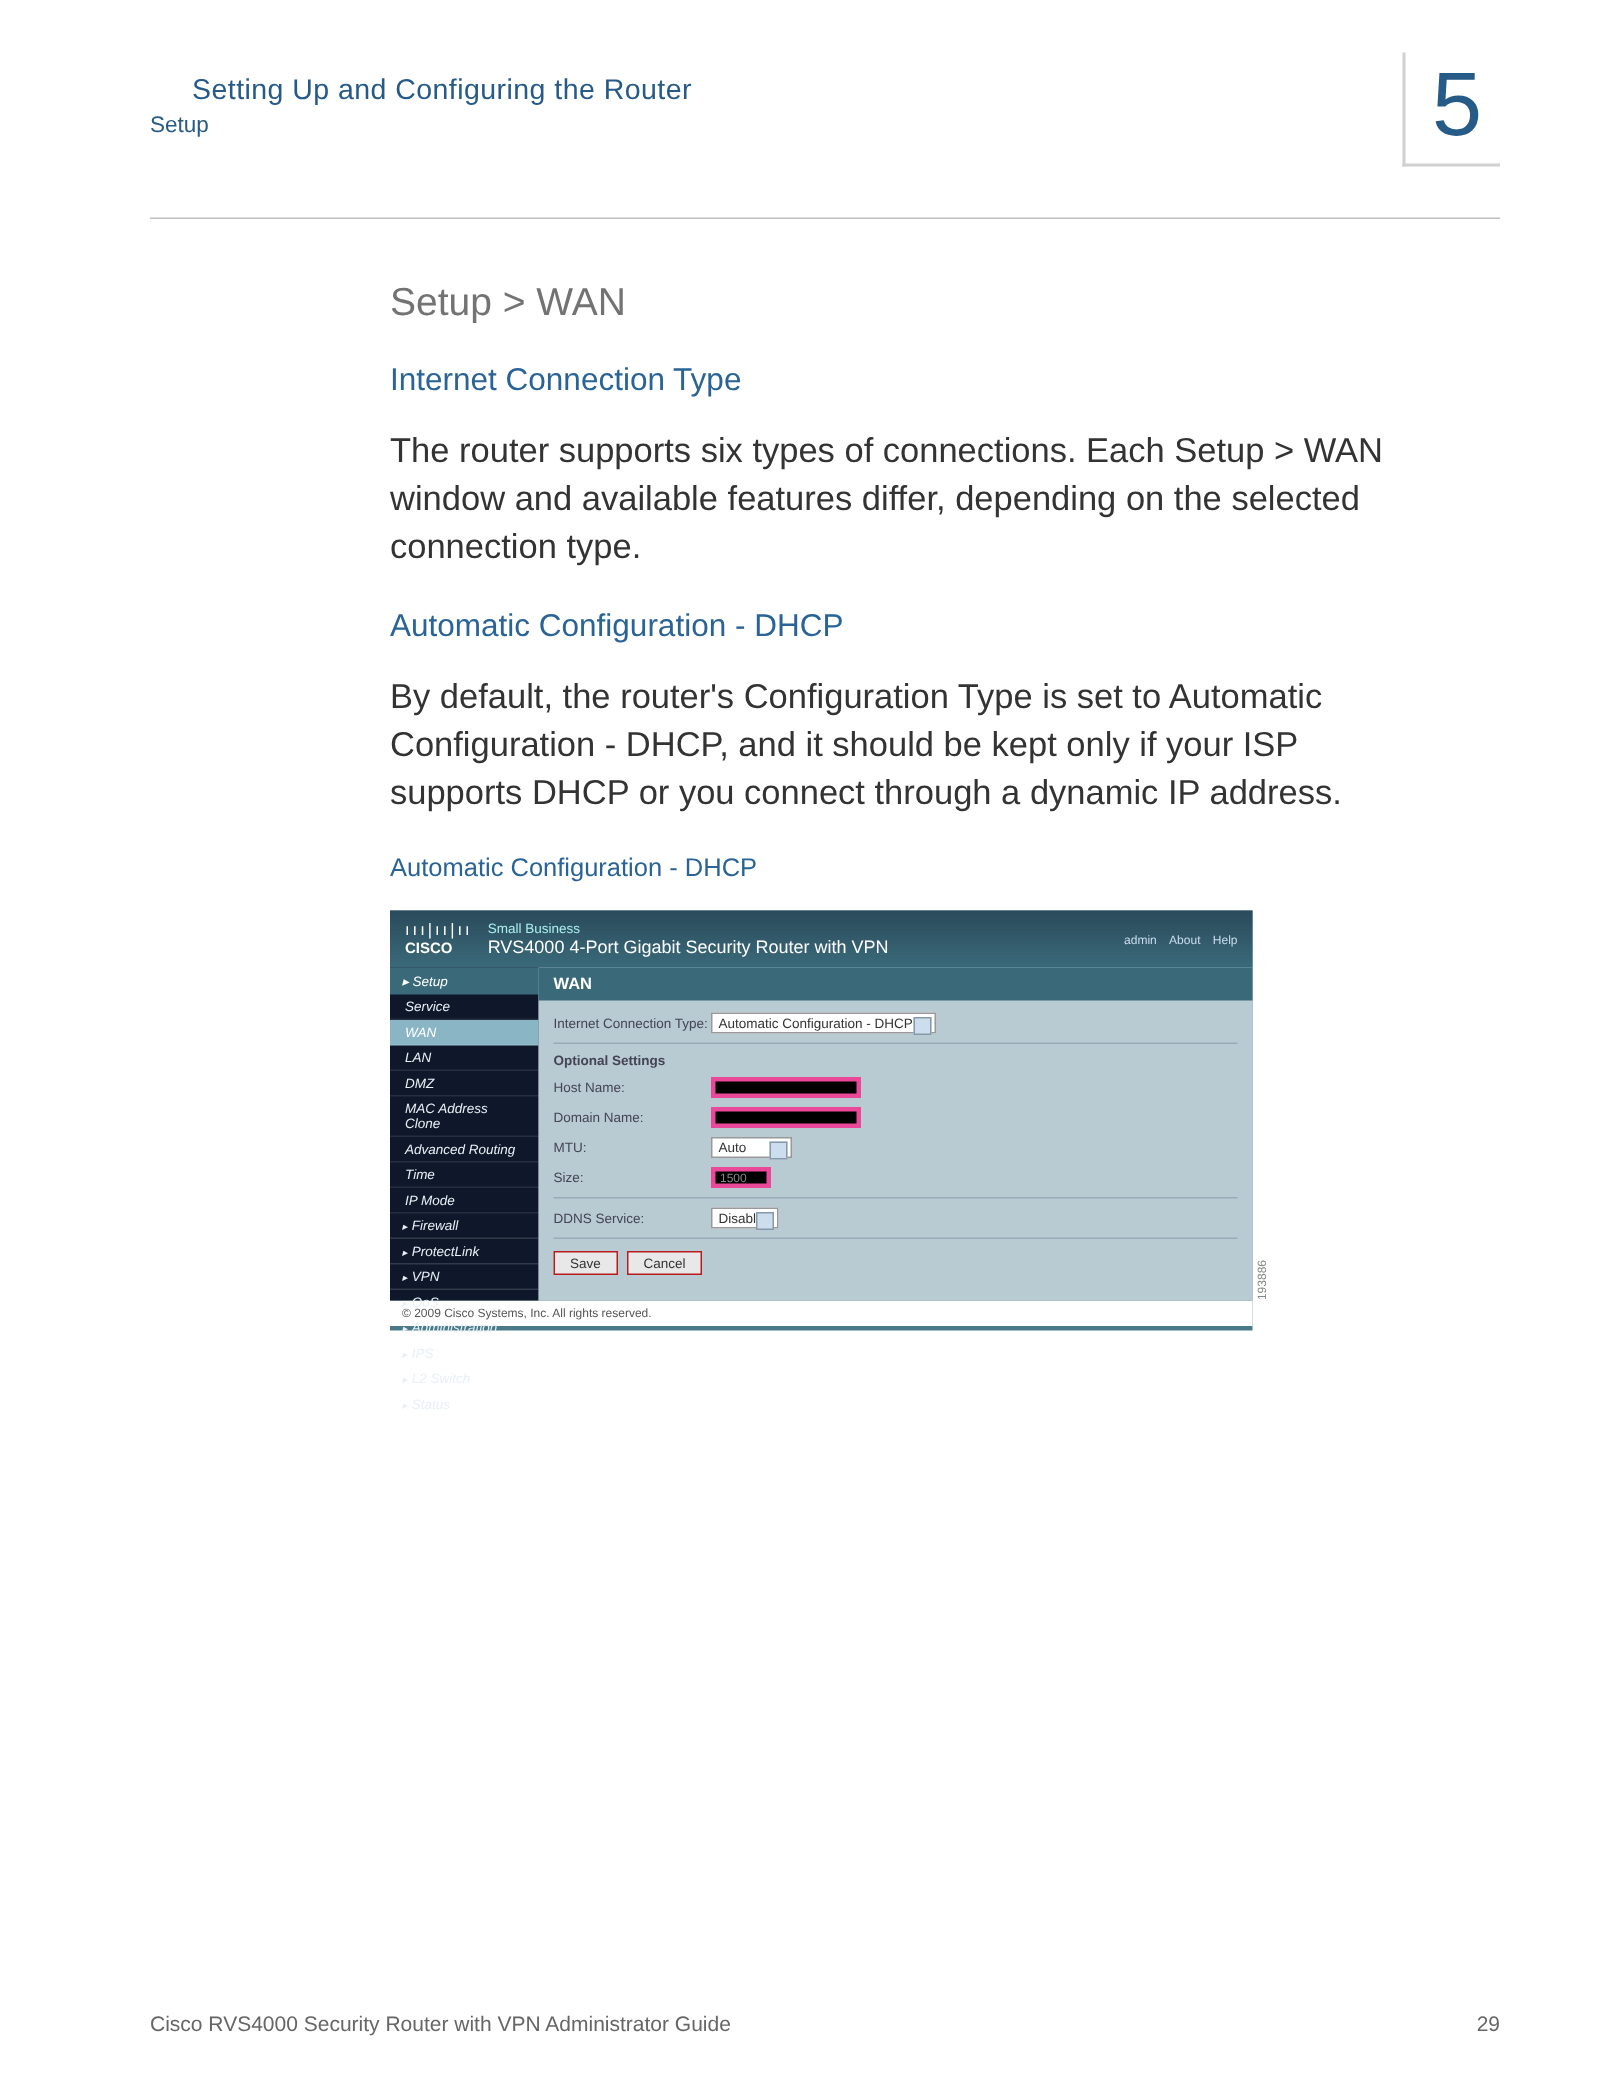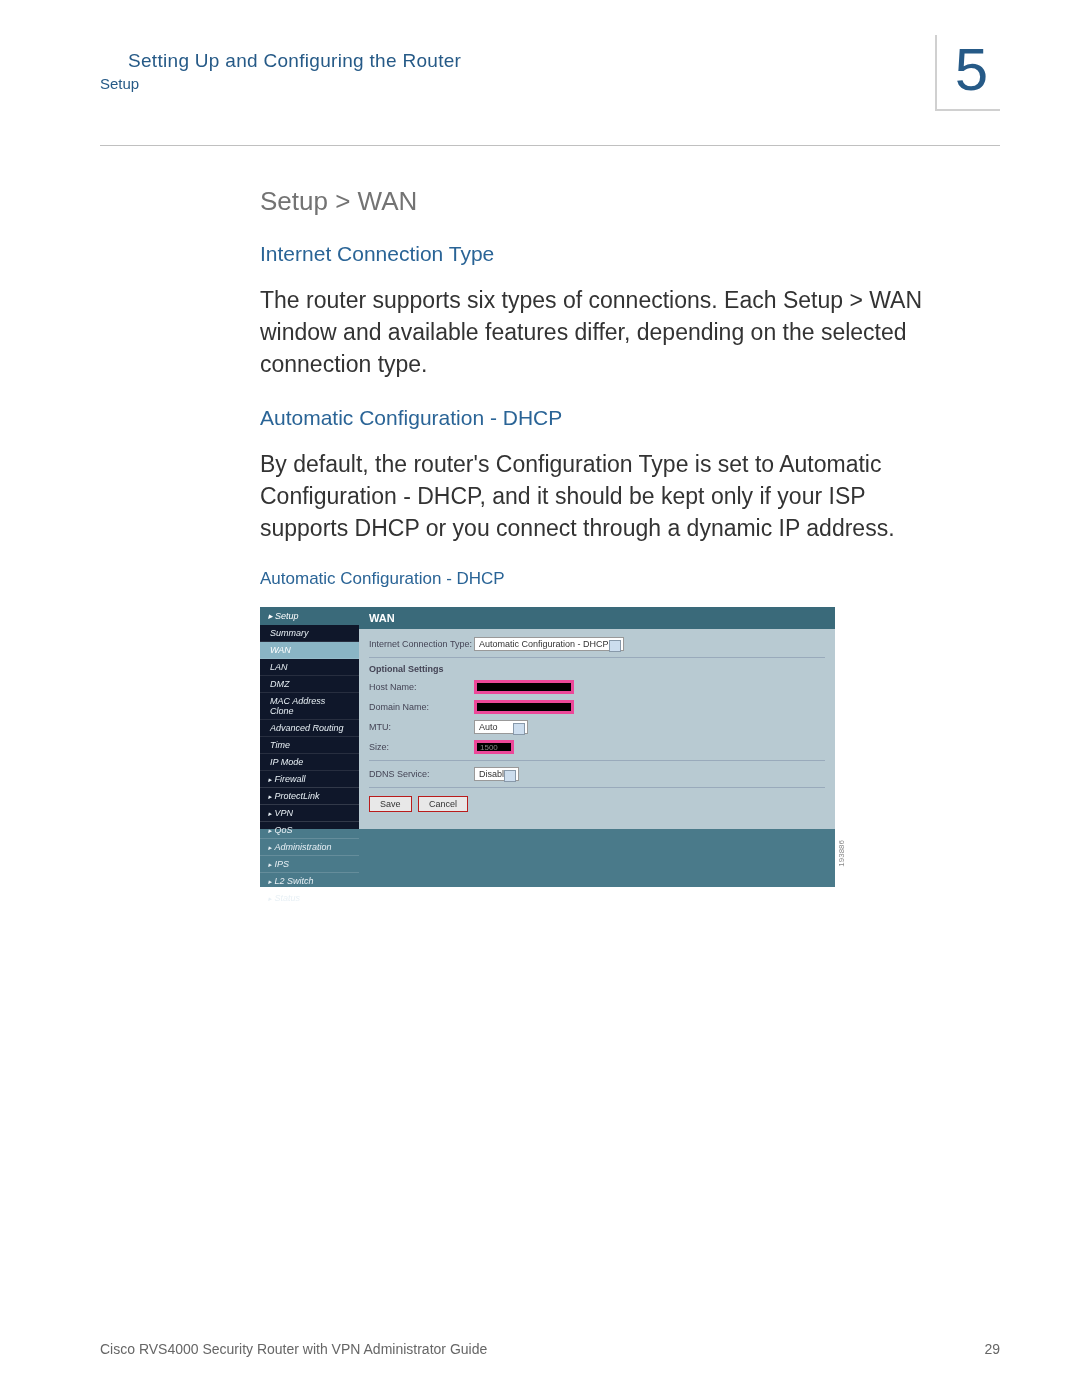--- a/index.html
+++ b/index.html
@@ -61,24 +61,39 @@
 
   <div class="content">
     <div class="h1">Setup &gt; WAN</div>
     <div class="h2">Internet Connection Type</div>
     <div class="body-text">The router supports six types of connections. Each Setup &gt; WAN window and available features differ, depending on the selected connection type.</div>
     <div class="h2">Automatic Configuration - DHCP</div>
     <div class="body-text">By default, the router's Configuration Type is set to Automatic Configuration - DHCP, and it should be kept only if your ISP supports DHCP or you connect through a dynamic IP address.</div>
     <div class="h3">Automatic Configuration - DHCP</div>
 
     <div class="screenshot">
+      <div class="ss-top">
+        <div>
+          <div class="ss-logo">ııı|ıı|ıı</div>
+          <div class="ss-logo-sub">CISCO</div>
+        </div>
+        <div class="ss-brand">
+          <div class="ss-sb">Small Business</div>
+          <div class="ss-model">RVS4000 4-Port Gigabit Security Router with VPN</div>
+        </div>
+        <div class="ss-links">
+          <span>admin</span>
+          <span>About</span>
+          <span>Help</span>
+        </div>
+      </div>
       <div class="ss-body">
         <div class="ss-nav">
           <div class="ss-nav-top">▸ <span>Setup</span></div>
-          <div class="ss-nav-item">Summary</div>
+          <div class="ss-nav-item">Service</div>
           <div class="ss-nav-item active">WAN</div>
           <div class="ss-nav-item">LAN</div>
           <div class="ss-nav-item">DMZ</div>
           <div class="ss-nav-item">MAC Address Clone</div>
           <div class="ss-nav-item">Advanced Routing</div>
           <div class="ss-nav-item">Time</div>
           <div class="ss-nav-item">IP Mode</div>
           <div class="ss-nav-section">Firewall</div>
           <div class="ss-nav-section">ProtectLink</div>
           <div class="ss-nav-section">VPN</div>
@@ -119,20 +134,21 @@
               <div class="ss-select" style="width:45px">Disabled</div>
             </div>
             <div class="ss-hr"></div>
             <div class="ss-btns">
               <span class="ss-btn">Save</span>
               <span class="ss-btn">Cancel</span>
             </div>
           </div>
         </div>
       </div>
+      <div class="ss-footer">© 2009 Cisco Systems, Inc. All rights reserved.</div>
       <div class="ss-idbar">193886</div>
     </div>
   </div>
 </div>
 
 <div class="footer">
   <div>Cisco RVS4000 Security Router with VPN Administrator Guide</div>
   <div>29</div>
 </div>
 

